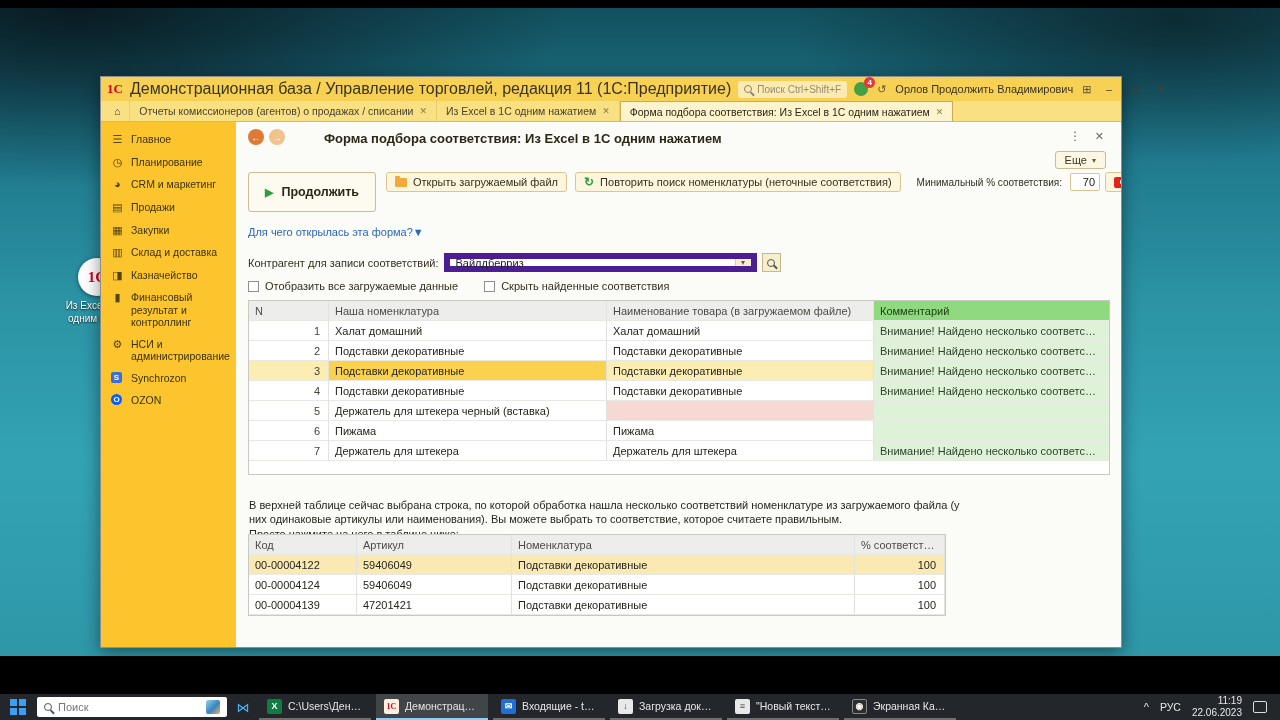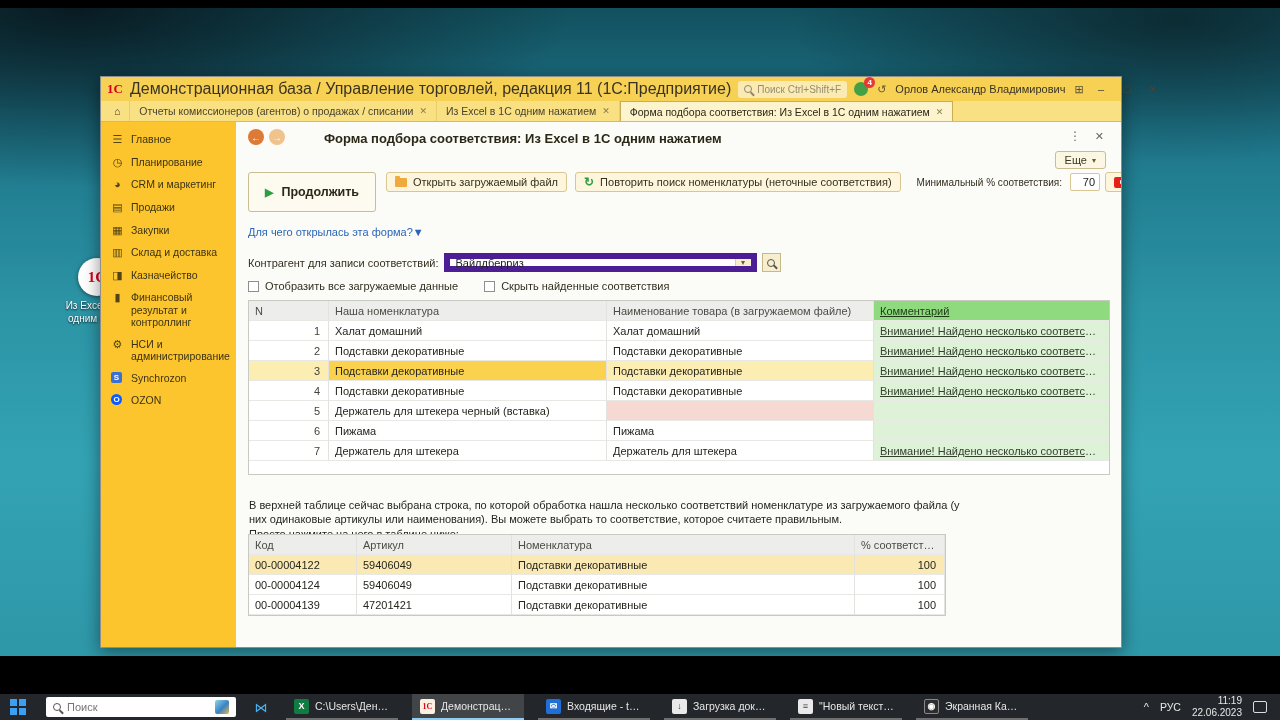--- a/index.html
+++ b/index.html
@@ -97,21 +97,21 @@
   .cp-pick { width:19px; height:19px; border:1px solid #c5b88a; background:#f7eecd; display:flex; align-items:center; justify-content:center; }
 
   .cb-row { position:absolute; left:12px; top:158px; display:flex; gap:26px; align-items:center; }
   .cb { display:flex; gap:6px; align-items:center; font-size:11px; color:#33301f; }
   .cb-box { width:11px; height:11px; border:1px solid #8f8f8f; background:#fff; flex:0 0 auto; }
 
   .t1 { position:absolute; left:12px; top:178px; width:862px; border:1px solid #c9c9c4; background:#fff; }
   .trow { display:grid; grid-template-columns:80px 278px 267px 235px; }
   .cell { padding:3px 8px 3px 6px; font-size:11px; color:#26261f; border-right:1px solid #e2e2de;
     border-bottom:1px solid #e8e8e4; height:20px; line-height:14px; white-space:nowrap; overflow:hidden; text-overflow:ellipsis; }
-  .trow .cell:last-child { border-right:none;text-decoration:underline; }
+  .trow .cell:last-child { border-right:none; }
   .hcell { background:#ededeb; color:#4c4c46; }
   .head-comment { background:#8fd97f; color:#1c3a14; }
   .nval { text-align:right; color:#44423a; }
   .c-comment { background:#def2d7; color:#32402d; }
   .c-pink { background:#f6d9d3; }
   .c-sel { background:#fcedb2; }
   .c-selcell { background:#fbd24e; }
   .t1-fill { height:13px; }
 
   .hint { position:absolute; left:13px; top:376px; width:712px; font-size:11px; color:#26261f; line-height:1.3; }
@@ -120,21 +120,21 @@
   .trow2 { display:grid; grid-template-columns:108px 155px 343px 90px; }
   .pct { text-align:right; }
   .c-hl { background:#fbe9b4; }
 
   .statusbar { height:17px; background:#d9d9d6; border-top:1px solid #b9b9b4; display:flex; align-items:center;
     gap:16px; padding:0 8px; font-size:10.5px; color:#9c2d12; flex:0 0 auto; }
   .sb-ico { width:11px; height:9px; border:1px solid #7a7a76; background:#efefec; flex:0 0 auto; }
 
   
   .taskbar { position:absolute; left:0; top:694px; width:1280px; height:26px; background:#23272b;
-    display:flex; align-items:center; padding:0 4px; gap:14px; }
+    display:flex; align-items:center; padding:0 4px; gap:5px; }
   .start { width:28px; height:26px; display:grid; grid-template-columns:7px 7px; gap:1.5px; justify-content:center; align-content:center; }
   .start span { width:7px; height:7px; background:#3aa0f3; }
   .tb-search { width:190px; height:20px; background:#fff; border-radius:2px; display:flex; align-items:center; gap:6px; padding:0 7px; }
   .tb-search input { border:none; outline:none; flex:1; min-width:0; font-size:11px; color:#333; font-family:"Liberation Sans",sans-serif; }
   .tb-search-img { width:14px; height:14px; border-radius:2px; background:linear-gradient(135deg,#8fd6ea 0%,#3b82c4 55%,#e8b84b 100%); flex:0 0 auto; }
   .tb-ico { width:22px; text-align:center; color:#4ab3f4; font-size:13px; }
   .tb-btn { display:flex; align-items:center; gap:6px; height:26px; padding:0 8px; max-width:112px;
     border-bottom:2px solid #6f6f6f; color:#e6e6e6; font-size:10.5px; }
   .tb-btn.active { background:rgba(255,255,255,.14); border-bottom-color:#8fcdf5; }
   .tb-btn .lbl { overflow:hidden; white-space:nowrap; text-overflow:ellipsis; max-width:86px; }
@@ -171,21 +171,21 @@
       <span class="win-title">Демонстрационная база / Управление торговлей, редакция 11 (1С:Предприятие)</span>
       <div class="title-search">
         <span class="mag"></span>
         <span class="ph">Поиск Ctrl+Shift+F</span>
       </div>
       <div class="title-right">
         <div class="notif">
           <span class="badge">4</span>
         </div>
         <span class="t-icon">↺</span>
-        <span class="user">Орлов Александр Владимирович</span>
+        <span class="user">Орлов Продолжить Владимирович</span>
         <span class="t-icon">⊞</span>
         <span class="winbtn">–</span>
         <span class="winbtn">□</span>
         <span class="winbtn">✕</span>
       </div>
     </div>
 
     <div class="tabbar">
       <div class="tab">
         <span>⌂</span>

